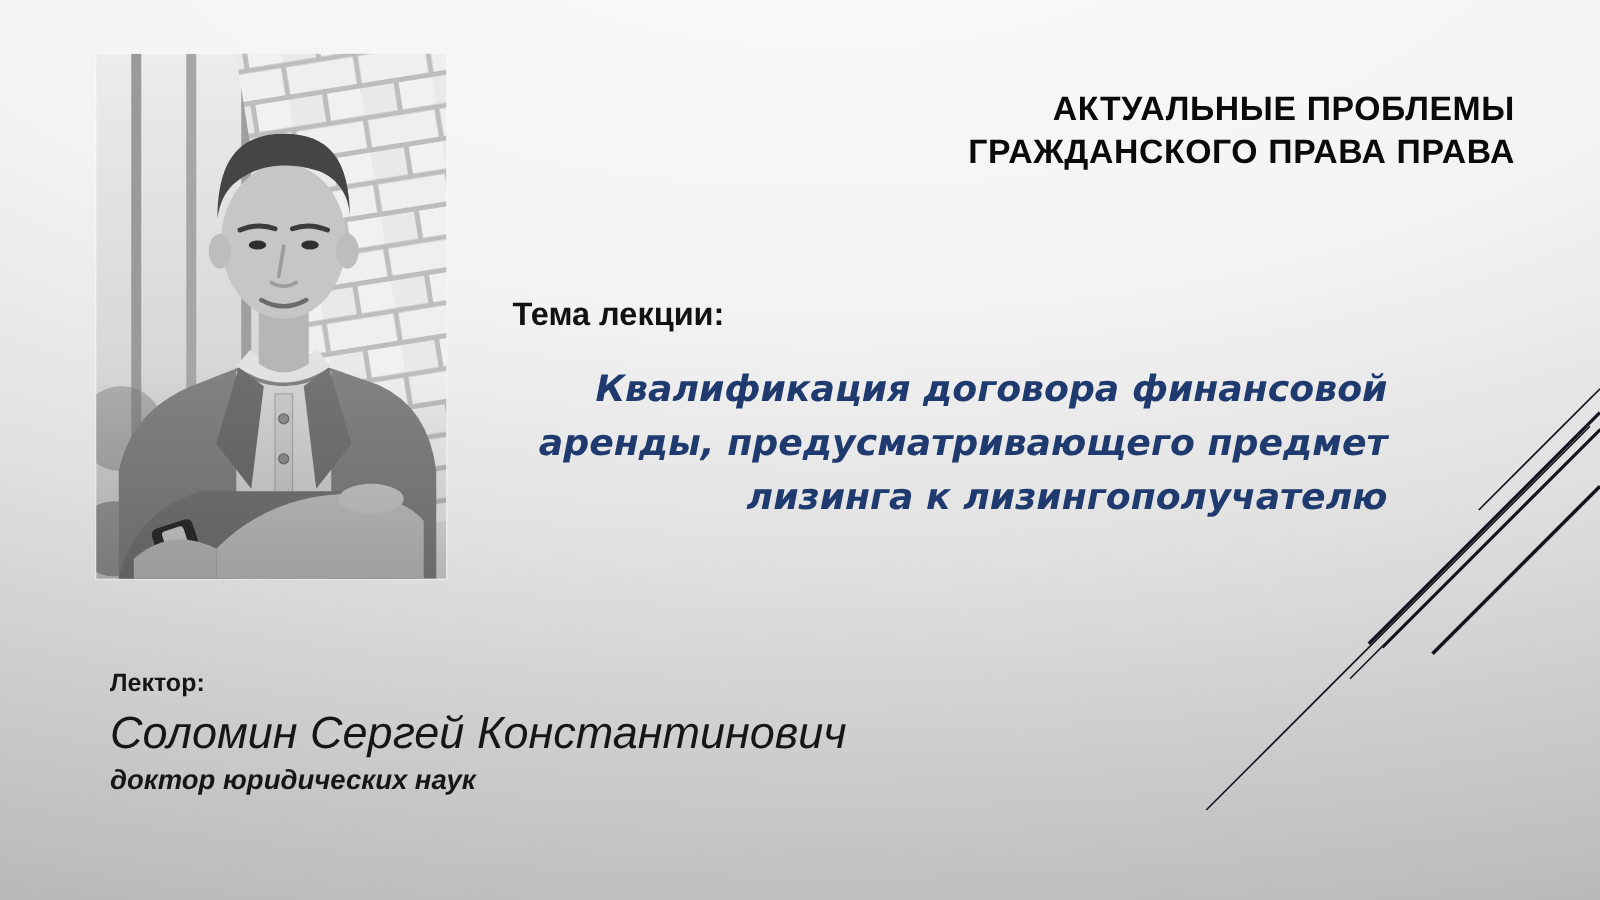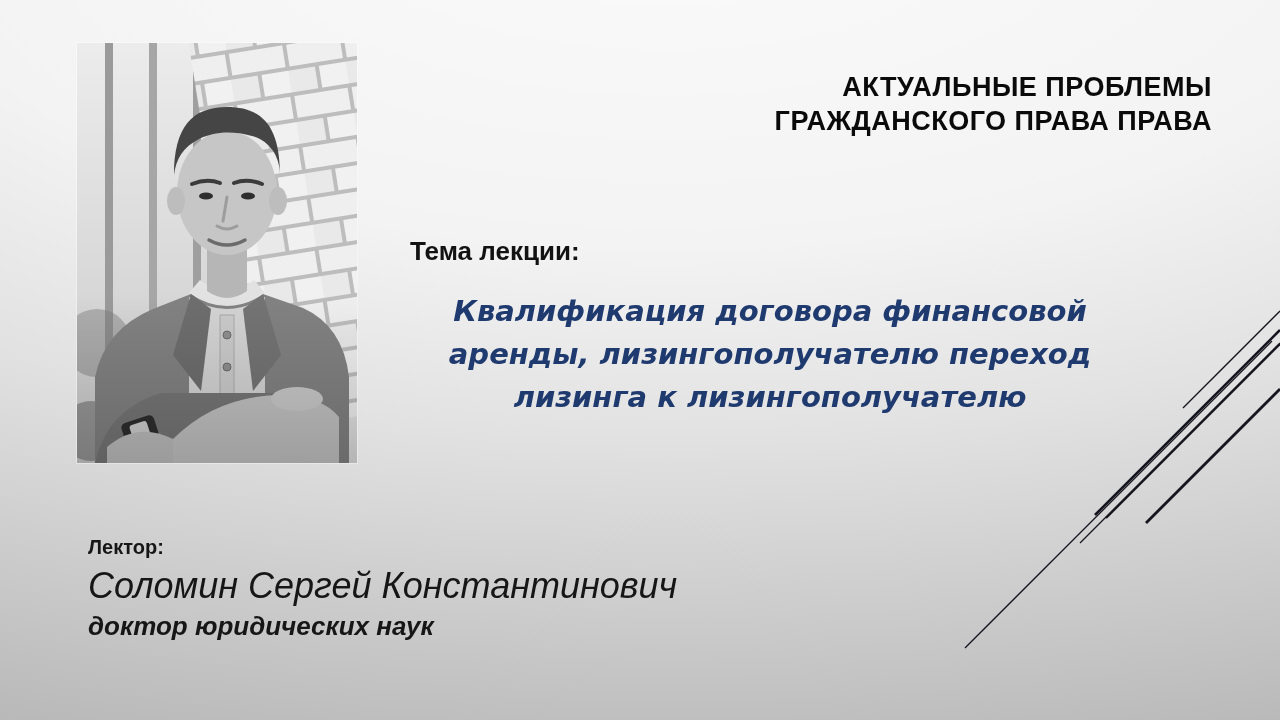--- a/index.html
+++ b/index.html
@@ -23,32 +23,32 @@
     text-align:right;color:#0a0a0a;font-weight:800;
     font-size:27px;line-height:34px;letter-spacing:.5px;
     font-family:"Liberation Sans", sans-serif;
   }
   .topic-label{
     position:absolute;left:397px;top:236px;
     color:#121212;font-weight:700;font-size:26px;margin-left:13px;
   }
   .lecture-topic{
     position:absolute;left:430px;top:290px;width:680px;
-    text-align:center;
+    text-align:right;
     color:#1f3a6e;
     font-family:"DejaVu Sans", sans-serif;
     font-style:italic;font-weight:700;
     font-size:29px;line-height:43px;
   }
   .lecturer{
     position:absolute;left:88px;top:536px;color:#161616;
   }
   .lecturer .label{font-size:20px;font-weight:700;}
   .lecturer .name{font-size:36px;font-weight:400;font-style:italic;margin-top:6px;}
-  .lecturer .degree{font-size:26px;font-weight:700;font-style:italic;margin-top:4px;}
+  .lecturer .degree{font-size:22px;font-weight:700;font-style:italic;margin-top:4px;}
   .accent-lines{
     position:absolute;left:0;top:0;width:1280px;height:720px;
     pointer-events:none;
   }
 </style>
 </head>
 <body>
 
 <div class="slide">
 
@@ -123,21 +123,21 @@
 
   <div class="course-title" style="color: rgb(10, 10, 10);">
     <div>АКТУАЛЬНЫЕ ПРОБЛЕМЫ</div>
     <div>ГРАЖДАНСКОГО ПРАВА ПРАВА</div>
   </div>
 
   <div class="topic-label">Тема лекции:</div>
 
   <div class="lecture-topic" style="color: rgb(31, 58, 110);">
     <div>Квалификация договора финансовой</div>
-    <div>аренды, лизингополучателю переход</div>
+    <div>аренды, предусматривающего предмет</div>
     <div>лизинга к лизингополучателю</div>
   </div>
 
   <div class="lecturer">
     <div class="label">Лектор:</div>
     <div class="name">Соломин Сергей Константинович</div>
     <div class="degree">доктор юридических наук</div>
   </div>
 
   <svg class="accent-lines" viewBox="0 0 1280 720">

